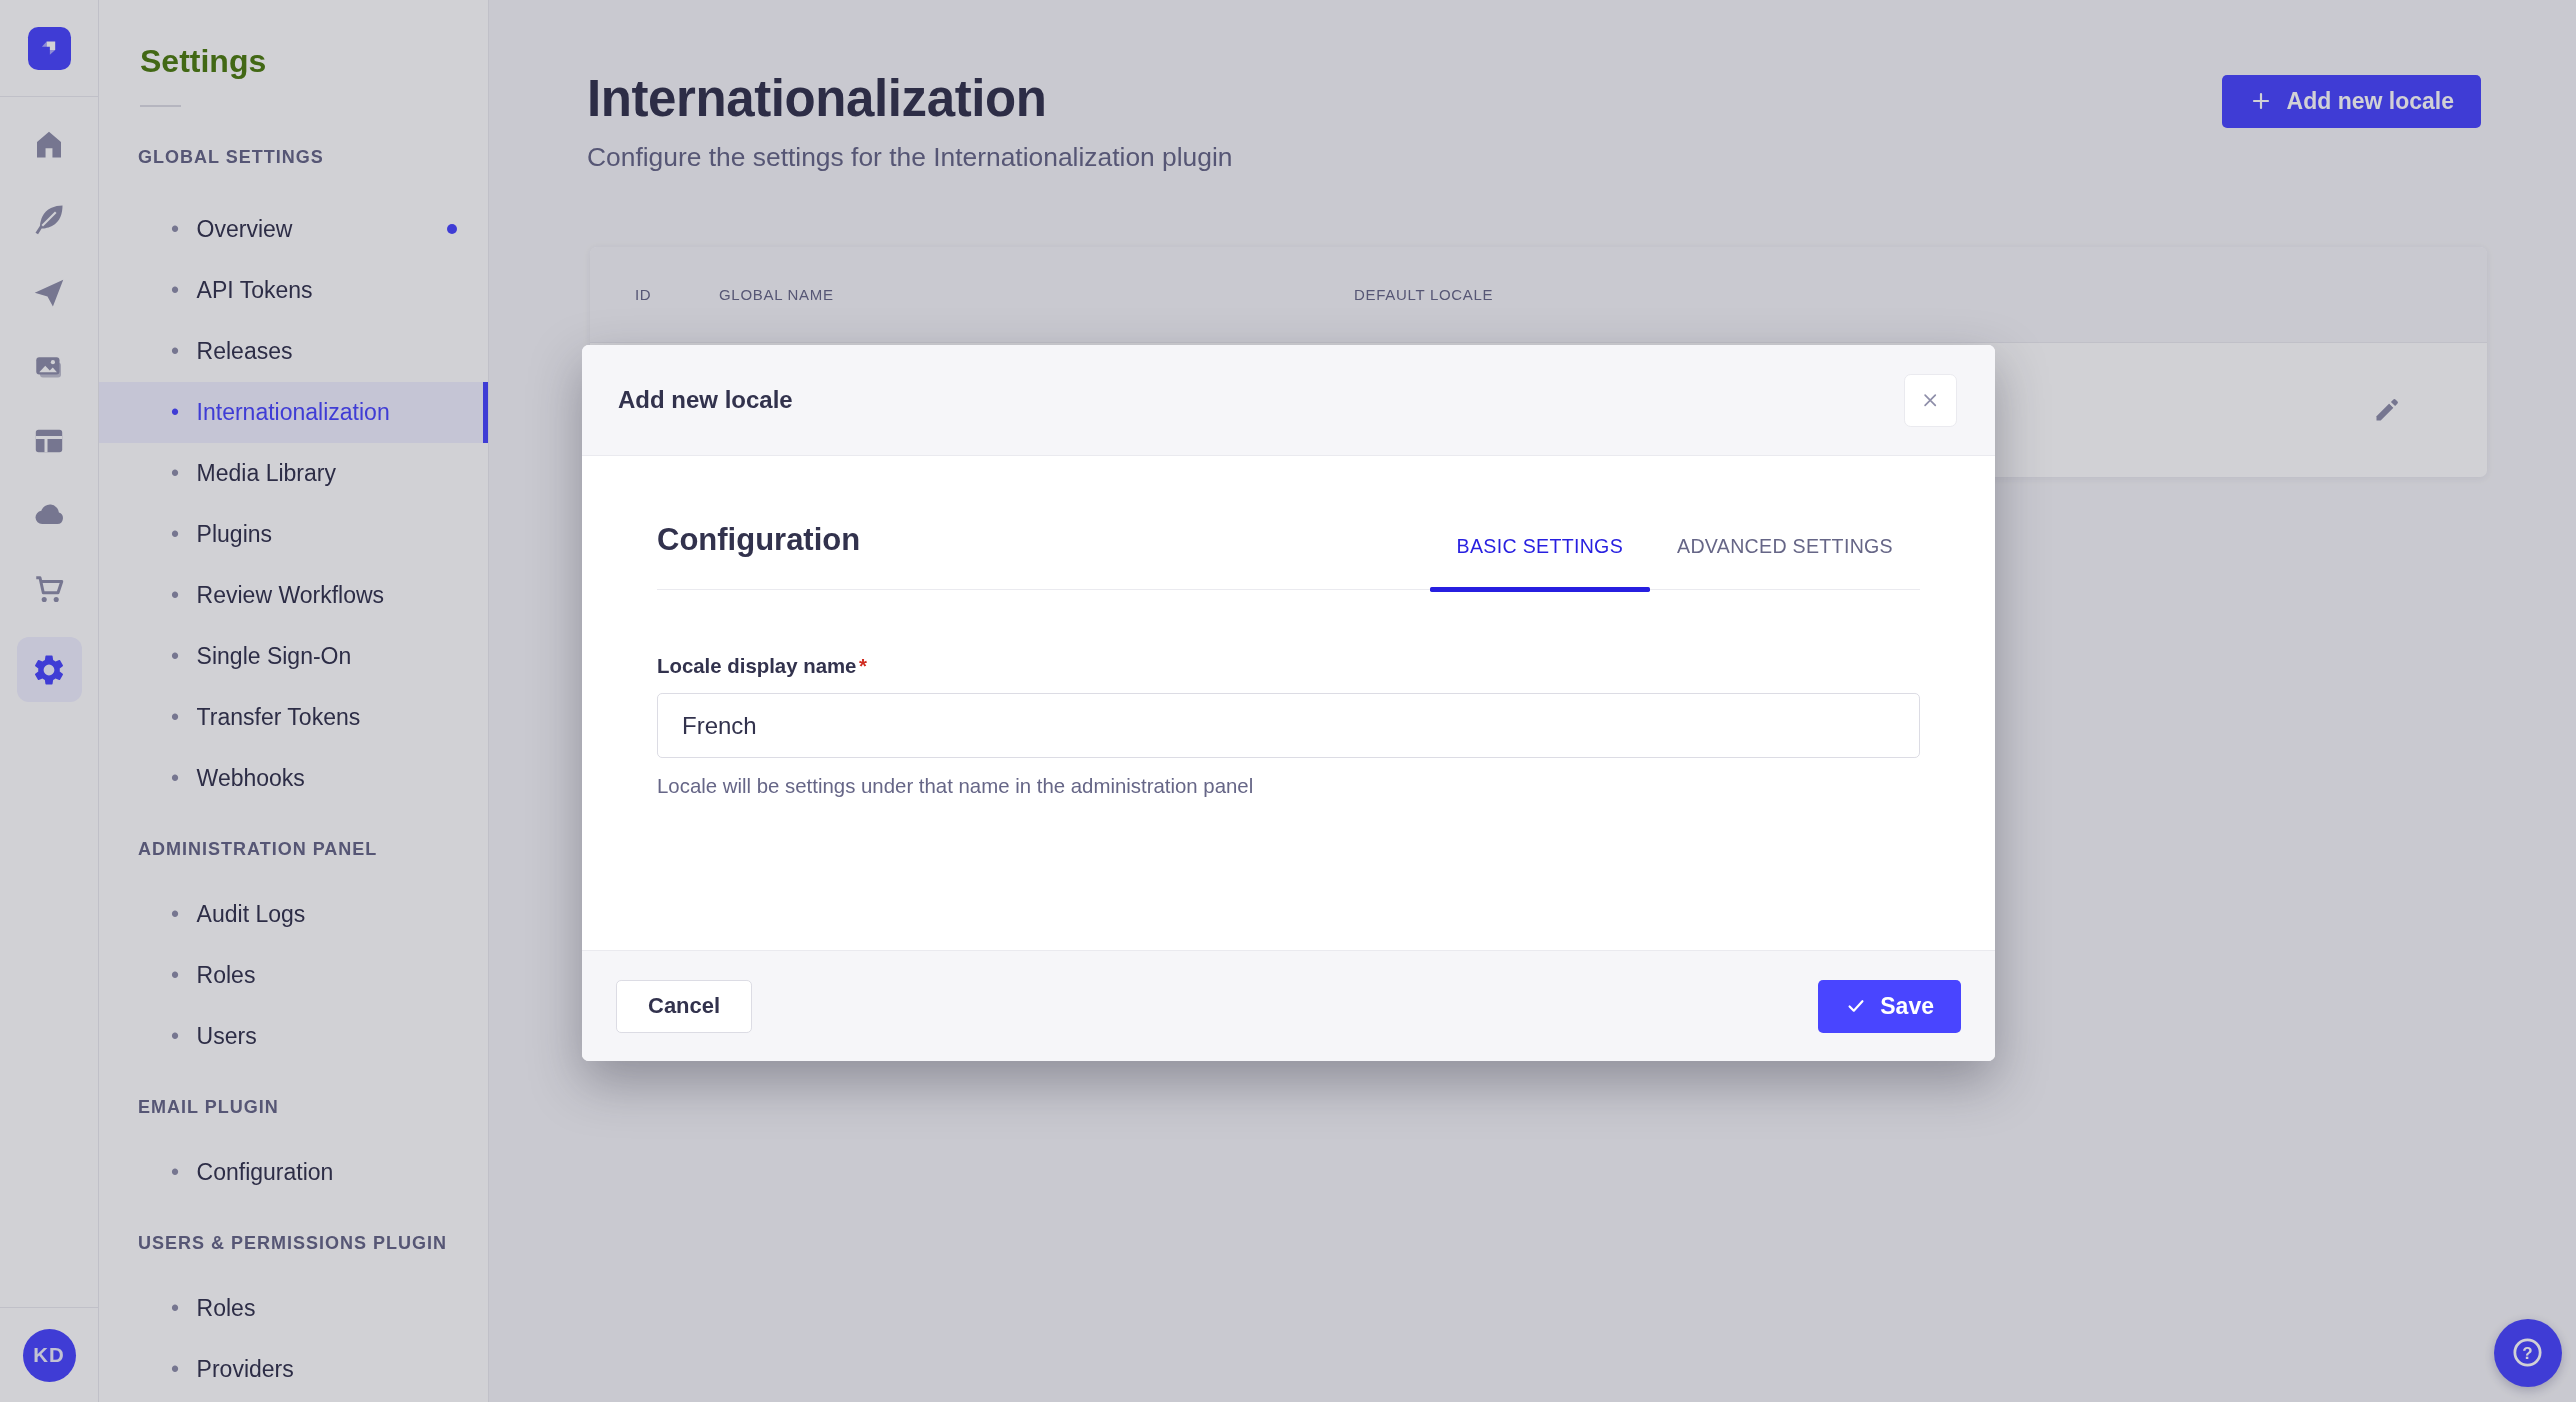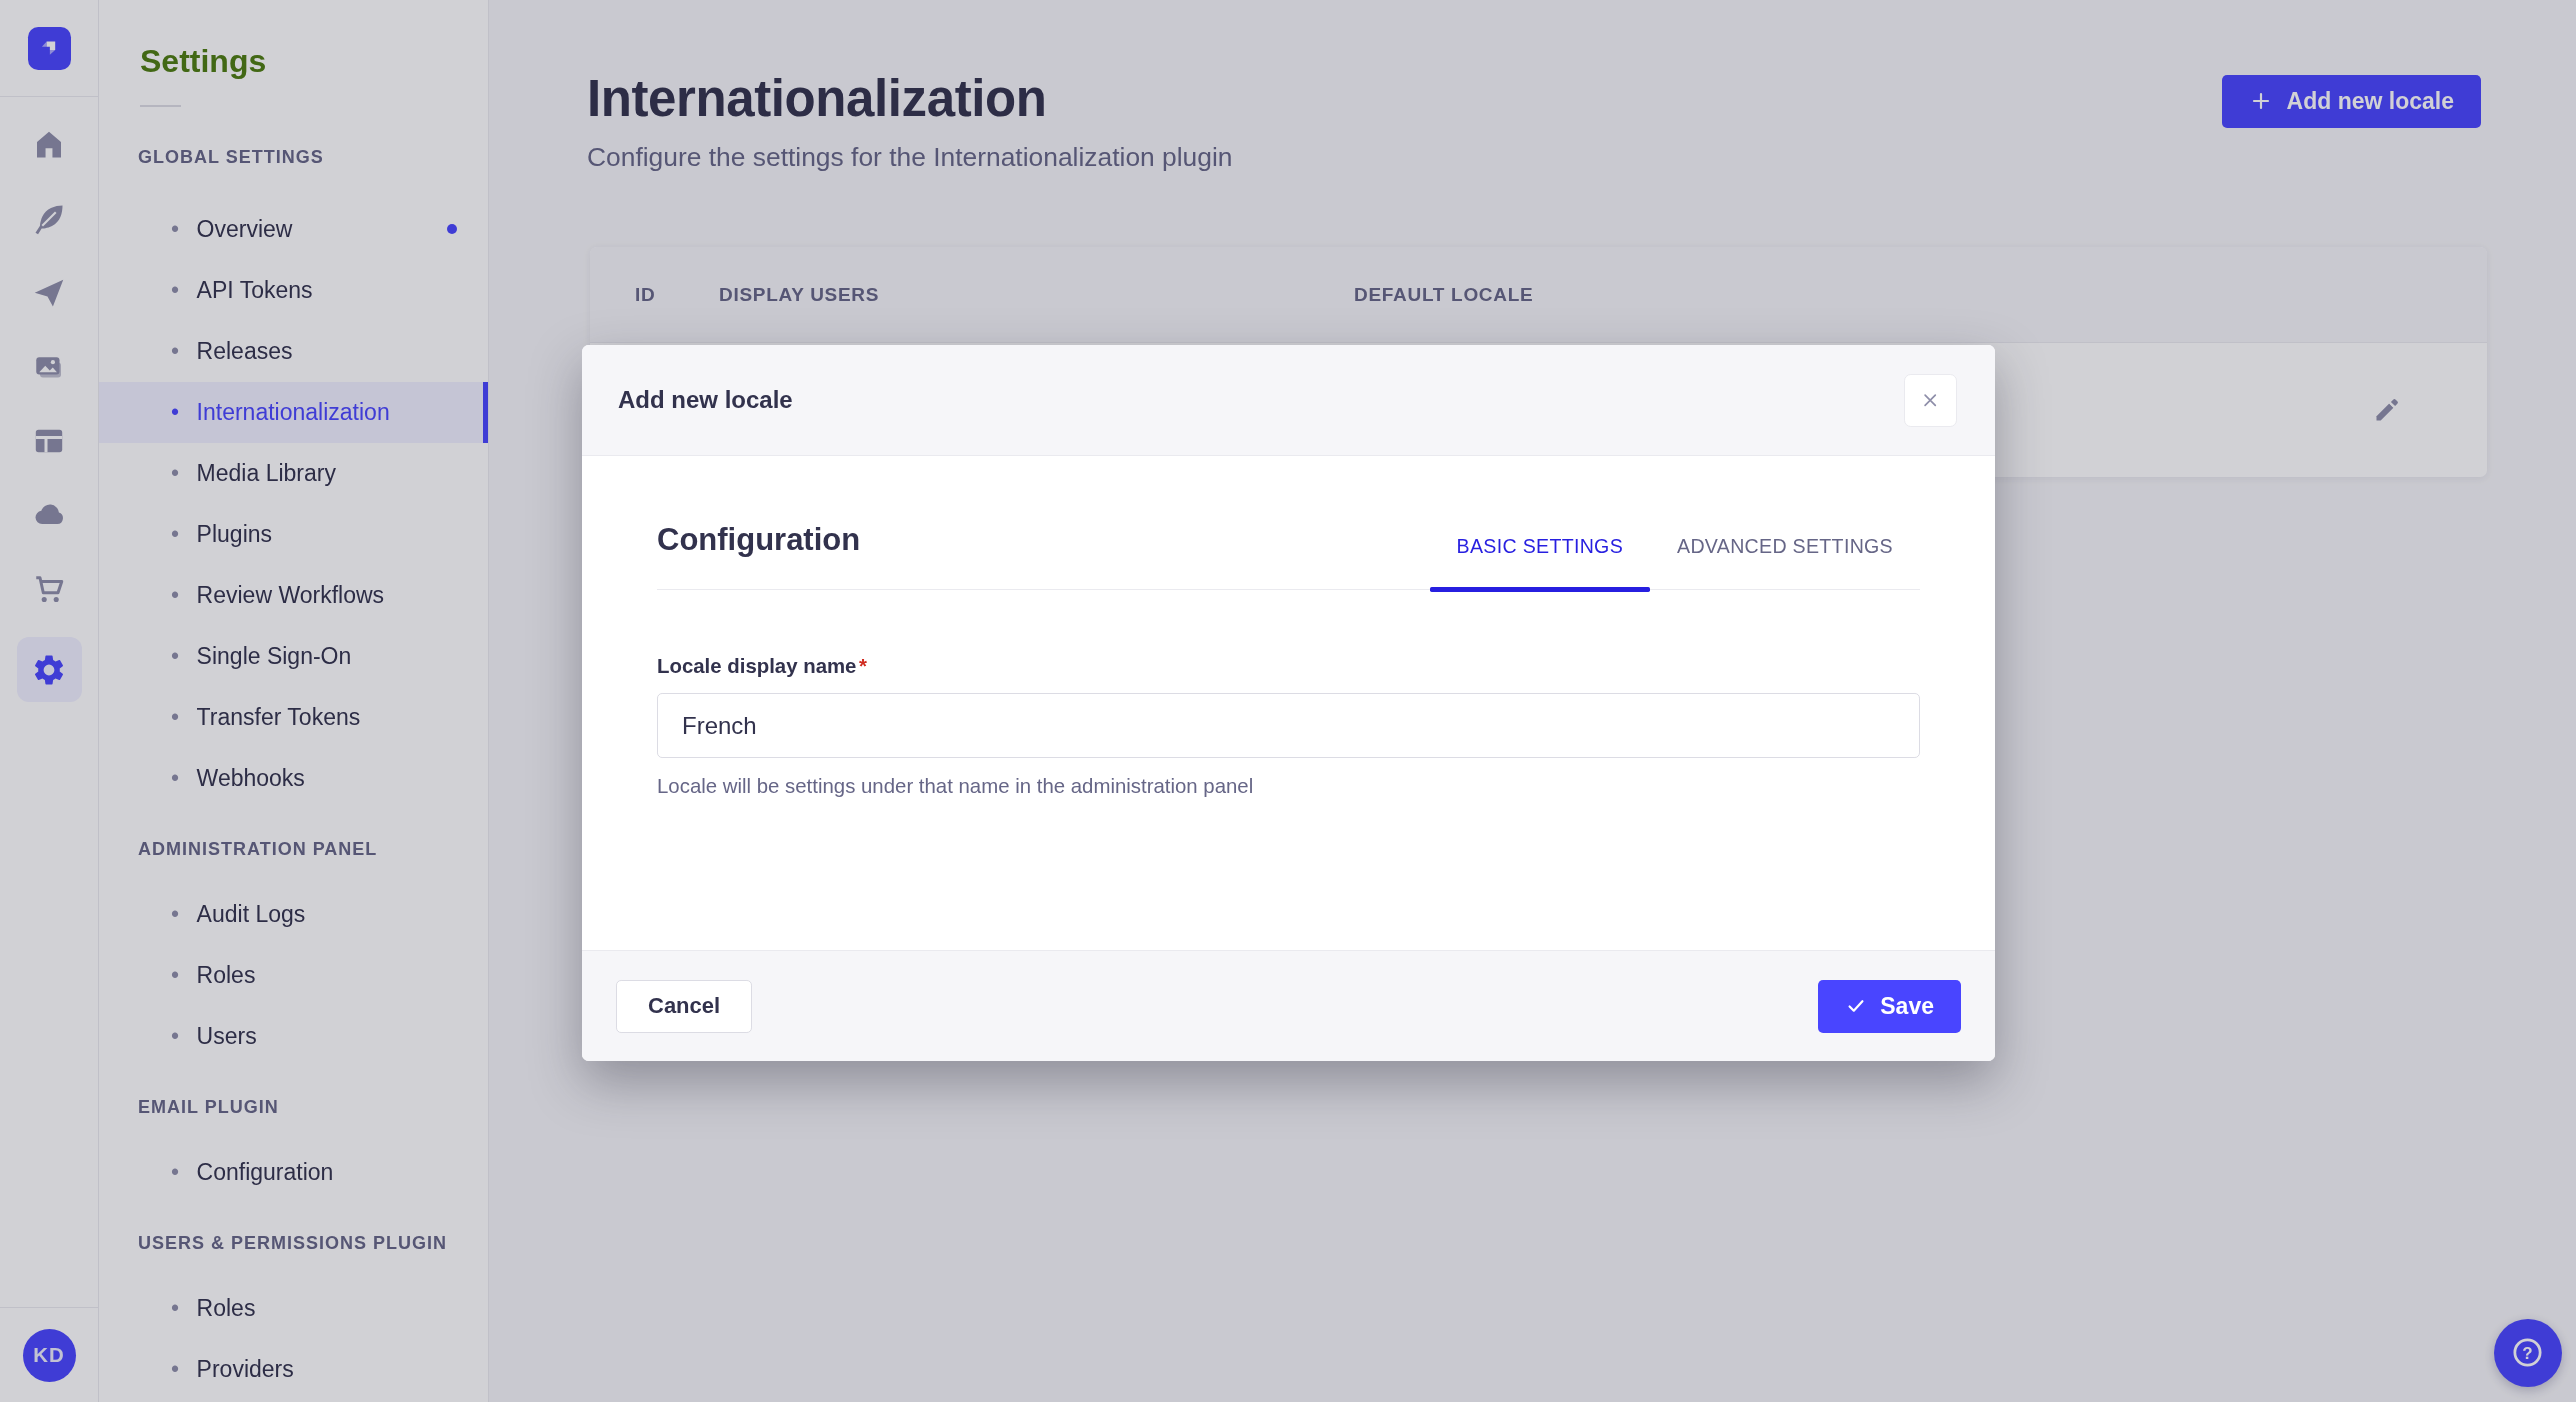--- a/index.html
+++ b/index.html
@@ -35,21 +35,21 @@
   
   .main { position:absolute; left:489px; right:0; top:0; bottom:0; background:#F6F6F9; }
   .page-header { display:flex; justify-content:space-between; padding:68px 95px 0 98px; }
   .page-title { font-size:51px; font-weight:700; letter-spacing:-0.4px; line-height:61px; color:#32324D; }
   .page-subtitle { margin-top:12px; font-size:26.4px; line-height:32px; color:#666687; }
   .btn-primary { display:flex; align-items:center; gap:13.6px; height:53px; padding:0 27px; background:#4945FF; border:none; border-radius:5.1px; color:#FFFFFF; font-size:23px; font-weight:600; font-family:inherit; cursor:pointer; }
   .add-btn { margin-top:6.8px; flex:none; }
 
   .table-card { position:absolute; left:101px; right:89px; top:247px; height:230px; background:#FFFFFF; border-radius:6.8px; box-shadow:0 1.7px 8.5px rgba(33,33,52,0.07); }
   .thead { height:95px; background:#F6F6F9; border-radius:6.8px 6.8px 0 0; display:flex; align-items:center; }
-  .th { font-size:19px; font-weight:700; letter-spacing:0.7px; color:#666687; }
+  .th { font-size:15px; font-weight:400; letter-spacing:0.7px; color:#666687; }
   .th.c1 { padding-left:45px; width:129px; }
   .th.c2 { width:635px; }
   .th.c3 { flex:1; }
   .trow { height:135px; border-top:0.9px solid #EAEAEF; display:flex; align-items:center; justify-content:flex-end; padding-right:82px; }
   .icon-btn { background:none; border:none; cursor:pointer; display:flex; align-items:center; justify-content:center; }
 
   .help-fab { position:absolute; right:14.5px; bottom:15.3px; width:68px; height:68px; border-radius:50%; background:#4945FF; border:none; display:flex; align-items:center; justify-content:center; cursor:pointer; box-shadow:0 3.4px 10.2px rgba(33,33,82,0.25); }
 
   
   .overlay { position:fixed; left:0; top:0; right:0; bottom:0; background:rgba(24,24,43,0.2); z-index:5; }
@@ -242,21 +242,21 @@
       <svg width="24" height="24" viewBox="0 0 24 24">
           <path d="M12 5v14M5 12h14" stroke="#FFFFFF" stroke-width="2.2" stroke-linecap="round" fill="none"></path>
         </svg>
       <span>Add new locale</span>
     </button>
   </div>
 
   <section class="table-card">
     <div class="thead">
       <div class="th c1">ID</div>
-      <div class="th c2">DISPLAY USERS</div>
+      <div class="th c2">GLOBAL NAME</div>
       <div class="th c3">DEFAULT LOCALE</div>
     </div>
     <div class="trow">
       <button class="icon-btn">
         <svg width="36" height="36" viewBox="0 0 24 24">
           <path d="M5 16.2V19h2.8l8.5-8.5-2.8-2.8z" fill="#8E8EA9"></path>
           <path d="m14.6 6.6 2.8 2.8 1.5-1.5a1.2 1.2 0 0 0 0-1.7l-1.1-1.1a1.2 1.2 0 0 0-1.7 0z" fill="#8E8EA9"></path>
           <path d="m13.9 7.3 2.8 2.8" stroke="#FFFFFF" stroke-width="1.2"></path>
         </svg>
       </button>

